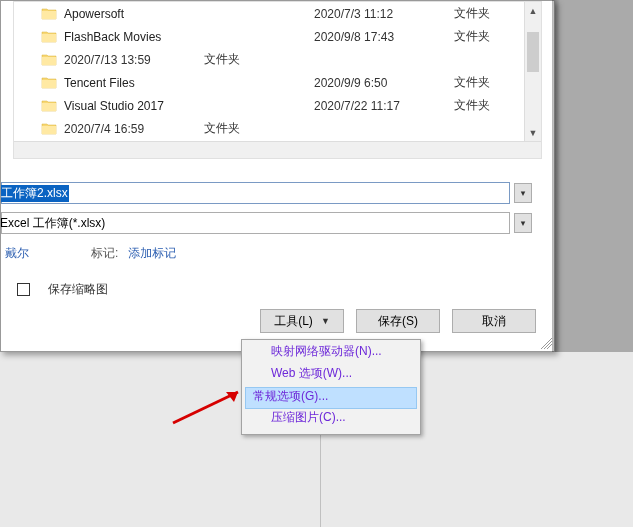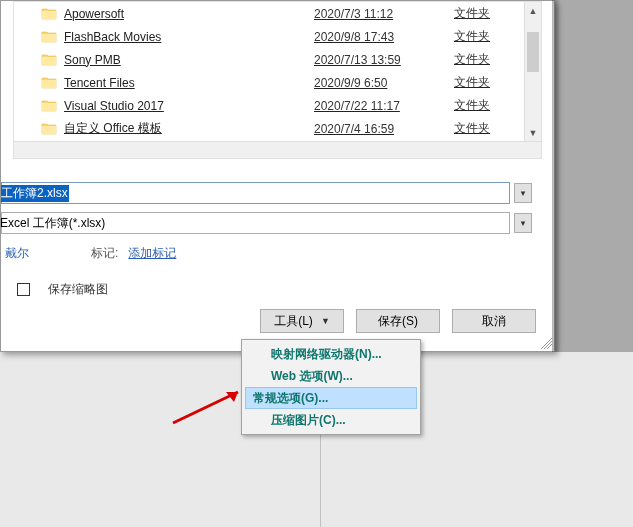--- a/index.html
+++ b/index.html
@@ -29,21 +29,20 @@
     border: 1px solid #e0e0e0;
     background: #fff;
     overflow: hidden;
   }
   .file-row {
     display: flex;
     align-items: center;
     height: 23px;
     padding-left: 26px;
     color: #222;
-    text-decoration: underline;
   }
   .file-row .icon {
     width: 18px; height: 18px;
     margin-right: 6px;
     display: inline-flex; align-items:center; justify-content:center;
   }
   .folder-svg { width:16px; height:16px; }
   .excel-svg { width:16px; height:16px; }
   .col-name { width: 250px; white-space: nowrap; overflow:hidden; }
   .col-date { width: 140px; color:#333; }
@@ -84,21 +83,21 @@
     display:flex; align-items:center; justify-content:center; font-size:9px; color:#333;
     margin-left:4px;
   }
 
   .authors-row {
     position:absolute; left:0; top:244px; right:22px;
     display:flex; align-items:center; gap:6px; color:#444;
   }
   .authors-row .val { color:#2a5db0; margin-left:4px;}
   .authors-row .tag-lbl { margin-left:56px; color:#555;}
-  .authors-row .tag-val { color:#2a5db0; margin-left:4px;text-decoration:underline;}
+  .authors-row .tag-val { color:#2a5db0; margin-left:4px;}
 
   .thumb-row {
     position:absolute; left:16px; top:280px;
     display:flex; align-items:center; gap:18px; color:#333;
   }
   .chk {
     width:13px; height:13px; border:1px solid #333; background:#fff;
   }
 
   .btn-row {
@@ -124,22 +123,22 @@
   .drop-menu {
     position:absolute;
     left:241px; top:339px;
     width:180px;
     background:#f2f2f2;
     border:1px solid #a3a3a3;
     box-shadow:2px 2px 4px rgba(0,0,0,.3);
     padding:3px;
   }
   .mi {
-    height:22px; display:flex; align-items:center;
-    padding:0 8px 0 26px; color:#0f766e;font-weight:bold;
+    height:22px; display:flex; align-items:flex-start;
+    padding:0 8px 0 26px; color:#6d28d9;
   }
   .mi.hov { background:#bfe0ff; border:1px solid #96c8f2; padding:0 7px 0 7px;}
   
   .under-bg {
     position:absolute; left:0; top:352px; right:0; bottom:0;
     background:#e9e9e9;
   }
   .under-shadow {
     position:absolute; left:552px; top:0; width:8px; height:352px;
     background:linear-gradient(to right, rgba(0,0,0,.3), rgba(0,0,0,0));
@@ -185,21 +184,20 @@
           <span class="col-date">2020/9/8 17:43</span>
           <span class="col-type">文件夹</span>
         </div>
         <div class="file-row">
           <span class="icon">
             <svg class="folder-svg" viewBox="0 0 16 16">
               <path fill="#f7d774" stroke="#d9b23a" stroke-width="0.5" d="M1 3h5l1 1h8v9H1z"></path>
               <path fill="#ffe9a3" d="M1 5h14v8H1z"></path>
             </svg>
           </span>
-          <span class="col-name">Sony PMB</span>
           <span class="col-date">2020/7/13 13:59</span>
           <span class="col-type">文件夹</span>
         </div>
         <div class="file-row">
           <span class="icon">
             <svg class="folder-svg" viewBox="0 0 16 16">
               <path fill="#f7d774" stroke="#d9b23a" stroke-width="0.5" d="M1 3h5l1 1h8v9H1z"></path>
               <path fill="#ffe9a3" d="M1 5h14v8H1z"></path>
             </svg>
           </span>
@@ -218,21 +216,20 @@
           <span class="col-date">2020/7/22 11:17</span>
           <span class="col-type">文件夹</span>
         </div>
         <div class="file-row">
           <span class="icon">
             <svg class="folder-svg" viewBox="0 0 16 16">
               <path fill="#f7d774" stroke="#d9b23a" stroke-width="0.5" d="M1 3h5l1 1h8v9H1z"></path>
               <path fill="#ffe9a3" d="M1 5h14v8H1z"></path>
             </svg>
           </span>
-          <span class="col-name">自定义 Office 模板</span>
           <span class="col-date">2020/7/4 16:59</span>
           <span class="col-type">文件夹</span>
         </div>
         <div class="file-row">
           <span class="icon">
             <svg class="excel-svg" viewBox="0 0 16 16">
               <rect x="1" y="2" width="14" height="12" fill="#fff" stroke="#1f7244"></rect>
               <rect x="1" y="2" width="6" height="12" fill="#1f7244"></rect>
               <text x="2" y="11" font-size="7" fill="#fff" font-family="Arial">X</text>
             </svg>

